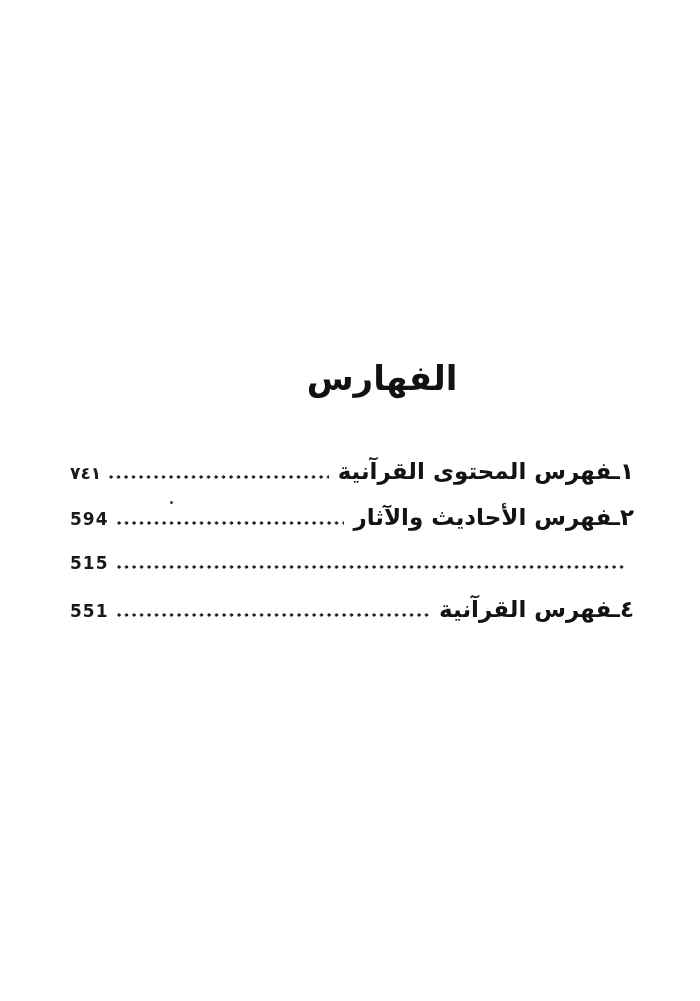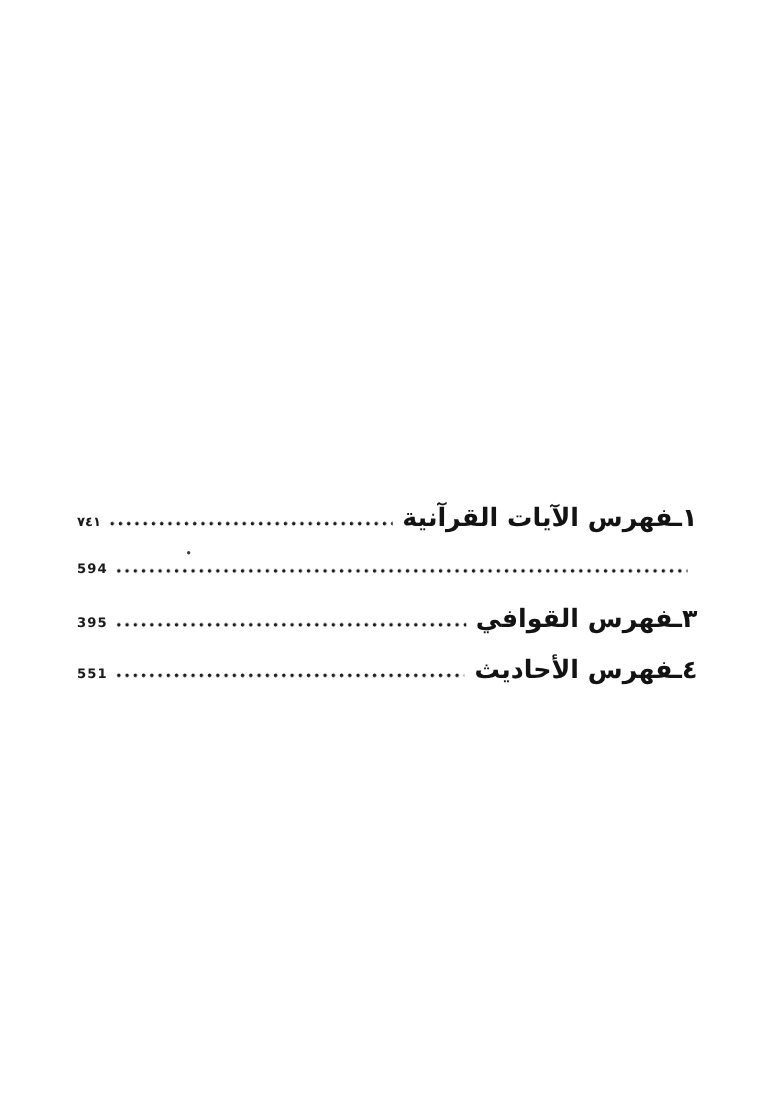--- a/index.html
+++ b/index.html
@@ -53,63 +53,64 @@
   .leader {
     flex: 1 1 auto;
     height: 4px;
     margin: 0 9px 0 7px;
     background-image: radial-gradient(circle at 3px 2px, #1c1c1c 1.35px, rgba(0,0,0,0) 1.9px);
     background-size: 7.5px 4px;
     background-repeat: repeat-x;
     background-position: left bottom;
   }
   .pagenum {
-    font-size: 12px;
+    font-size: 17px;
     font-weight: bold;
     letter-spacing: 1px;
     color: #1a1a1a;
     flex: 0 0 auto;
   }
   .speck {
     position: absolute;
     left: 170px;
     top: 501px;
     width: 3px;
     height: 3px;
     border-radius: 50%;
     background: #3a3a3a;
   }
 </style>
 </head>
 <body>
 
 <div class="page">
 
+  <h1 class="title">الفهارس</h1>
 
   <div class="toc">
 
     <div class="toc-row">
-      <span class="entry">١ـفهرس الآيات القرآنية</span>
+      <span class="entry">١ـفهرس المحتوى القرآنية</span>
       <span class="leader"></span>
       <span class="pagenum">٧٤١</span>
     </div>
 
     <div class="toc-row">
+      <span class="entry">٢ـفهرس الأحاديث والآثار</span>
       <span class="leader"></span>
       <span class="pagenum">594</span>
     </div>
 
     <div class="toc-row">
-      <span class="entry">٣ـفهرس القوافي</span>
       <span class="leader"></span>
-      <span class="pagenum">395</span>
+      <span class="pagenum">515</span>
     </div>
 
     <div class="toc-row">
-      <span class="entry">٤ـفهرس الأحاديث</span>
+      <span class="entry">٤ـفهرس القرآنية</span>
       <span class="leader"></span>
       <span class="pagenum">551</span>
     </div>
 
   </div>
 
   <div class="speck"></div>
 
 </div>
 

